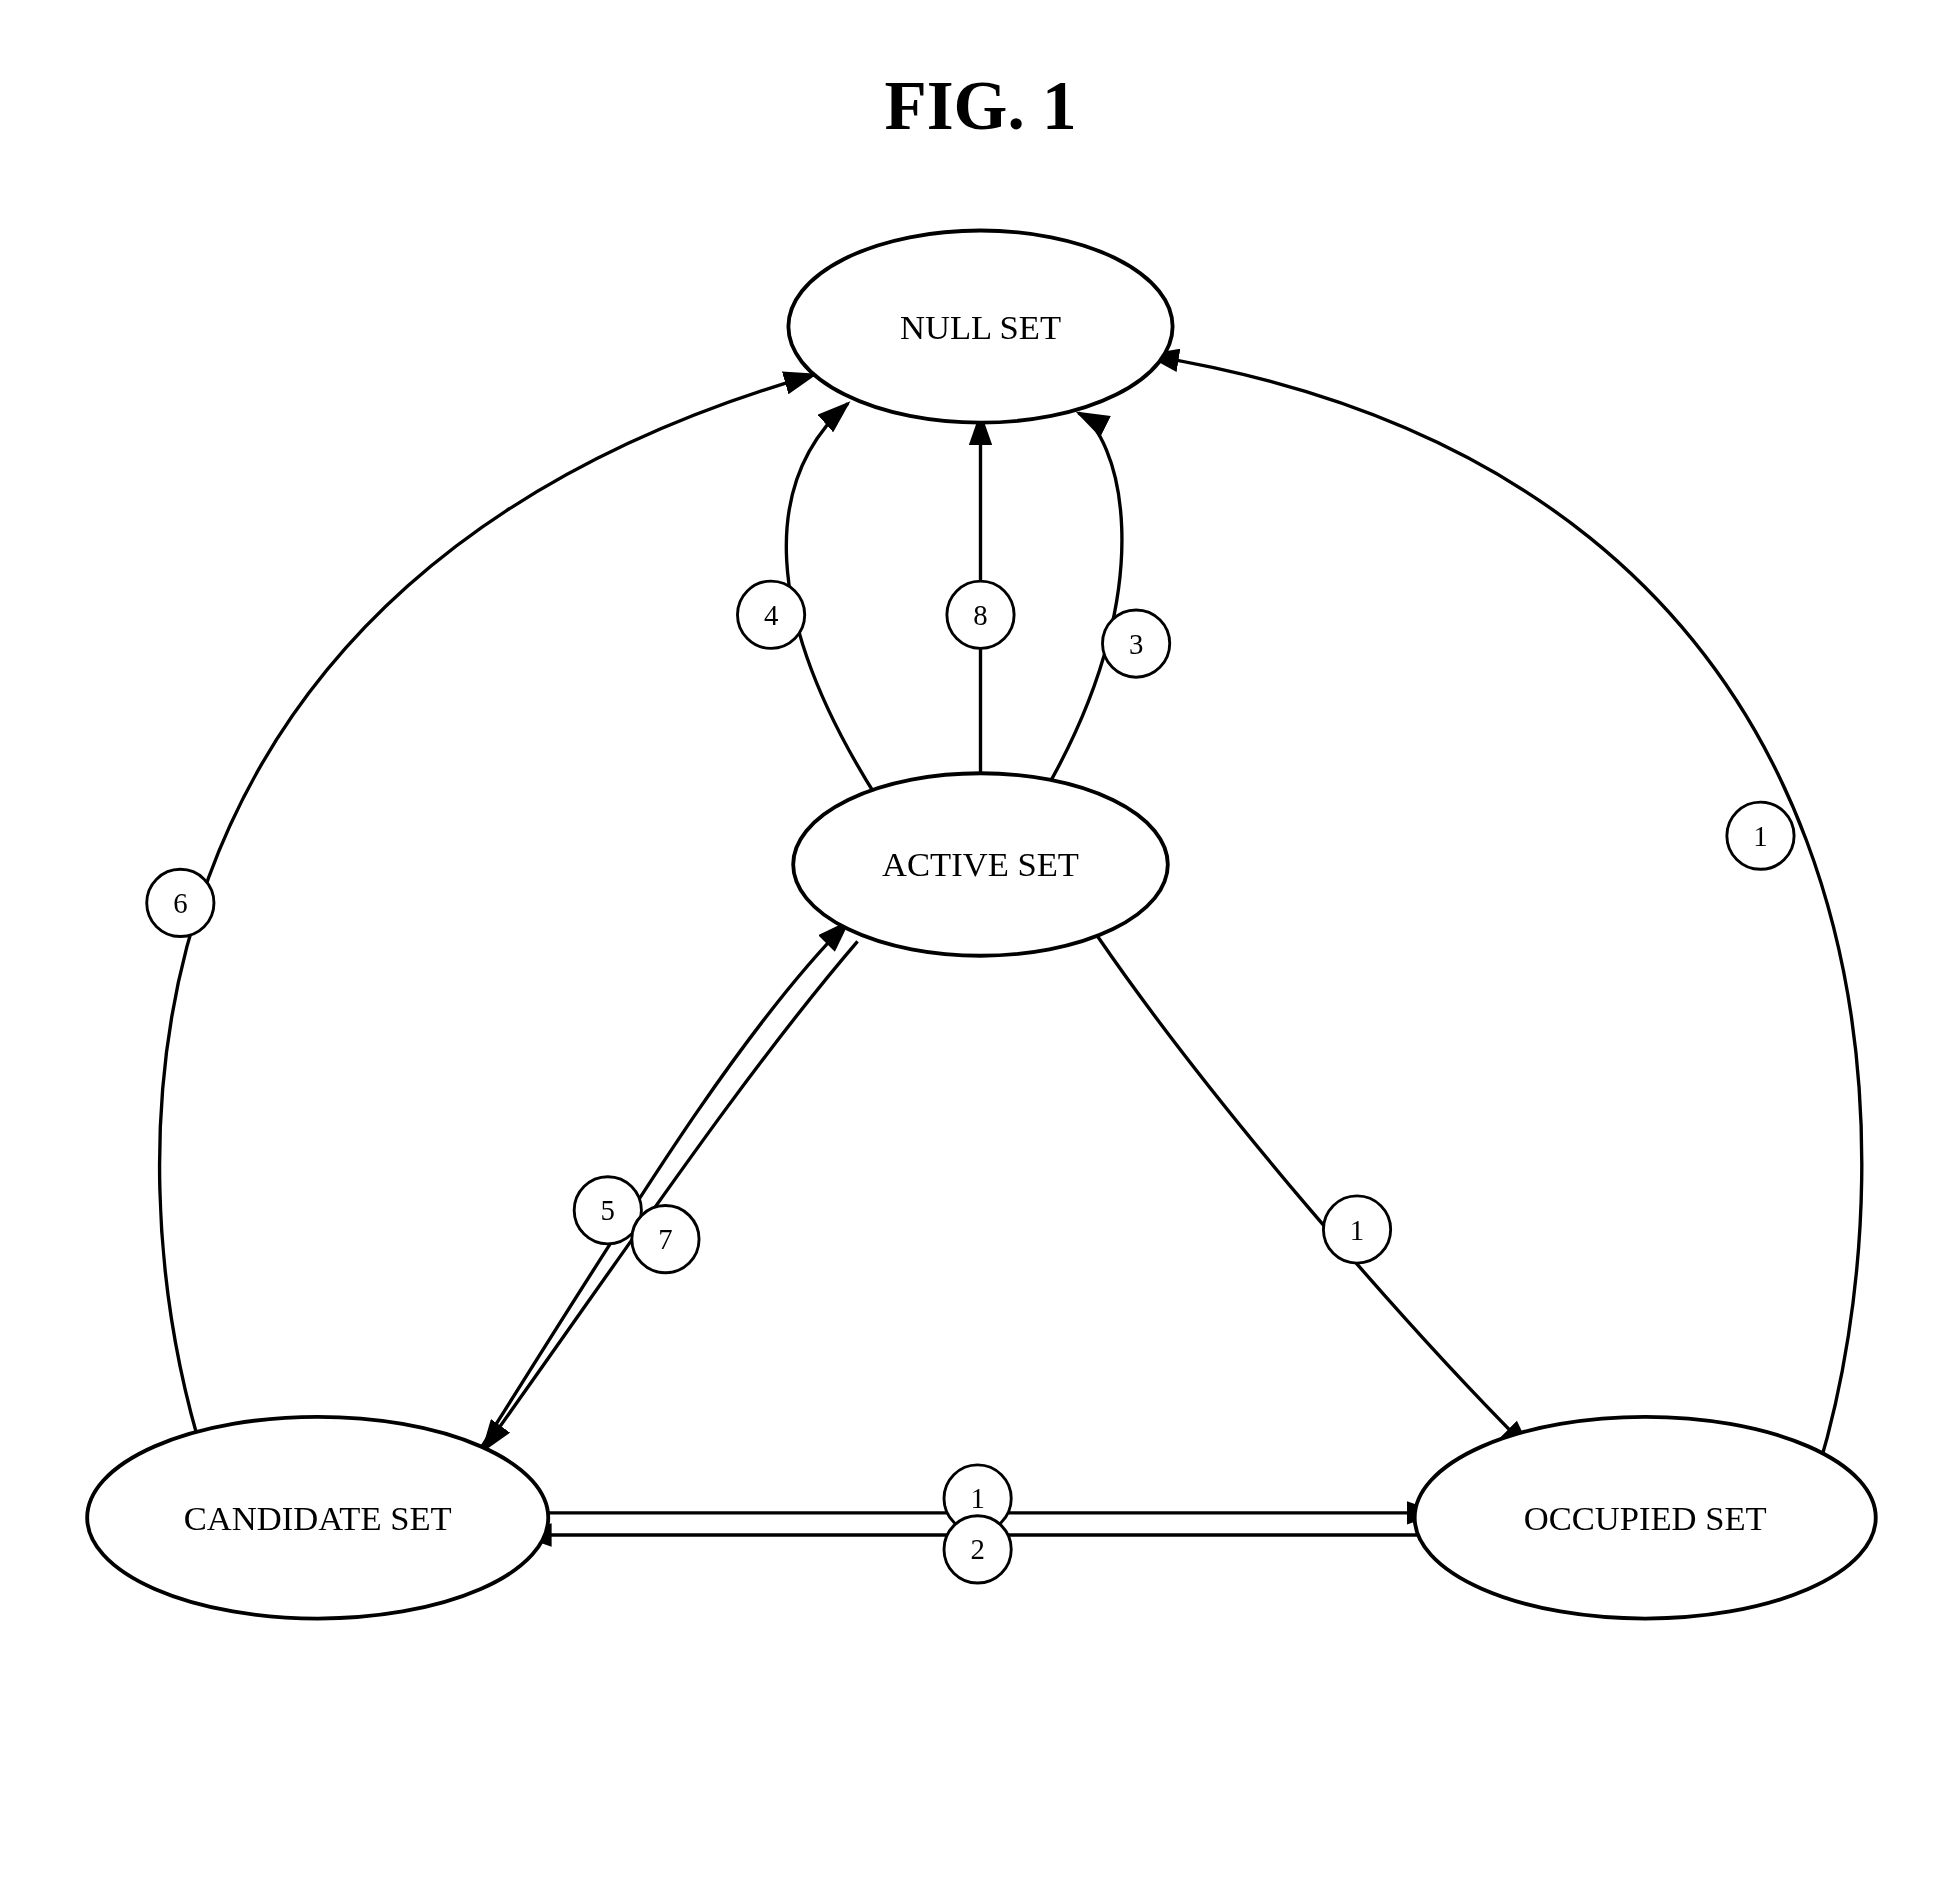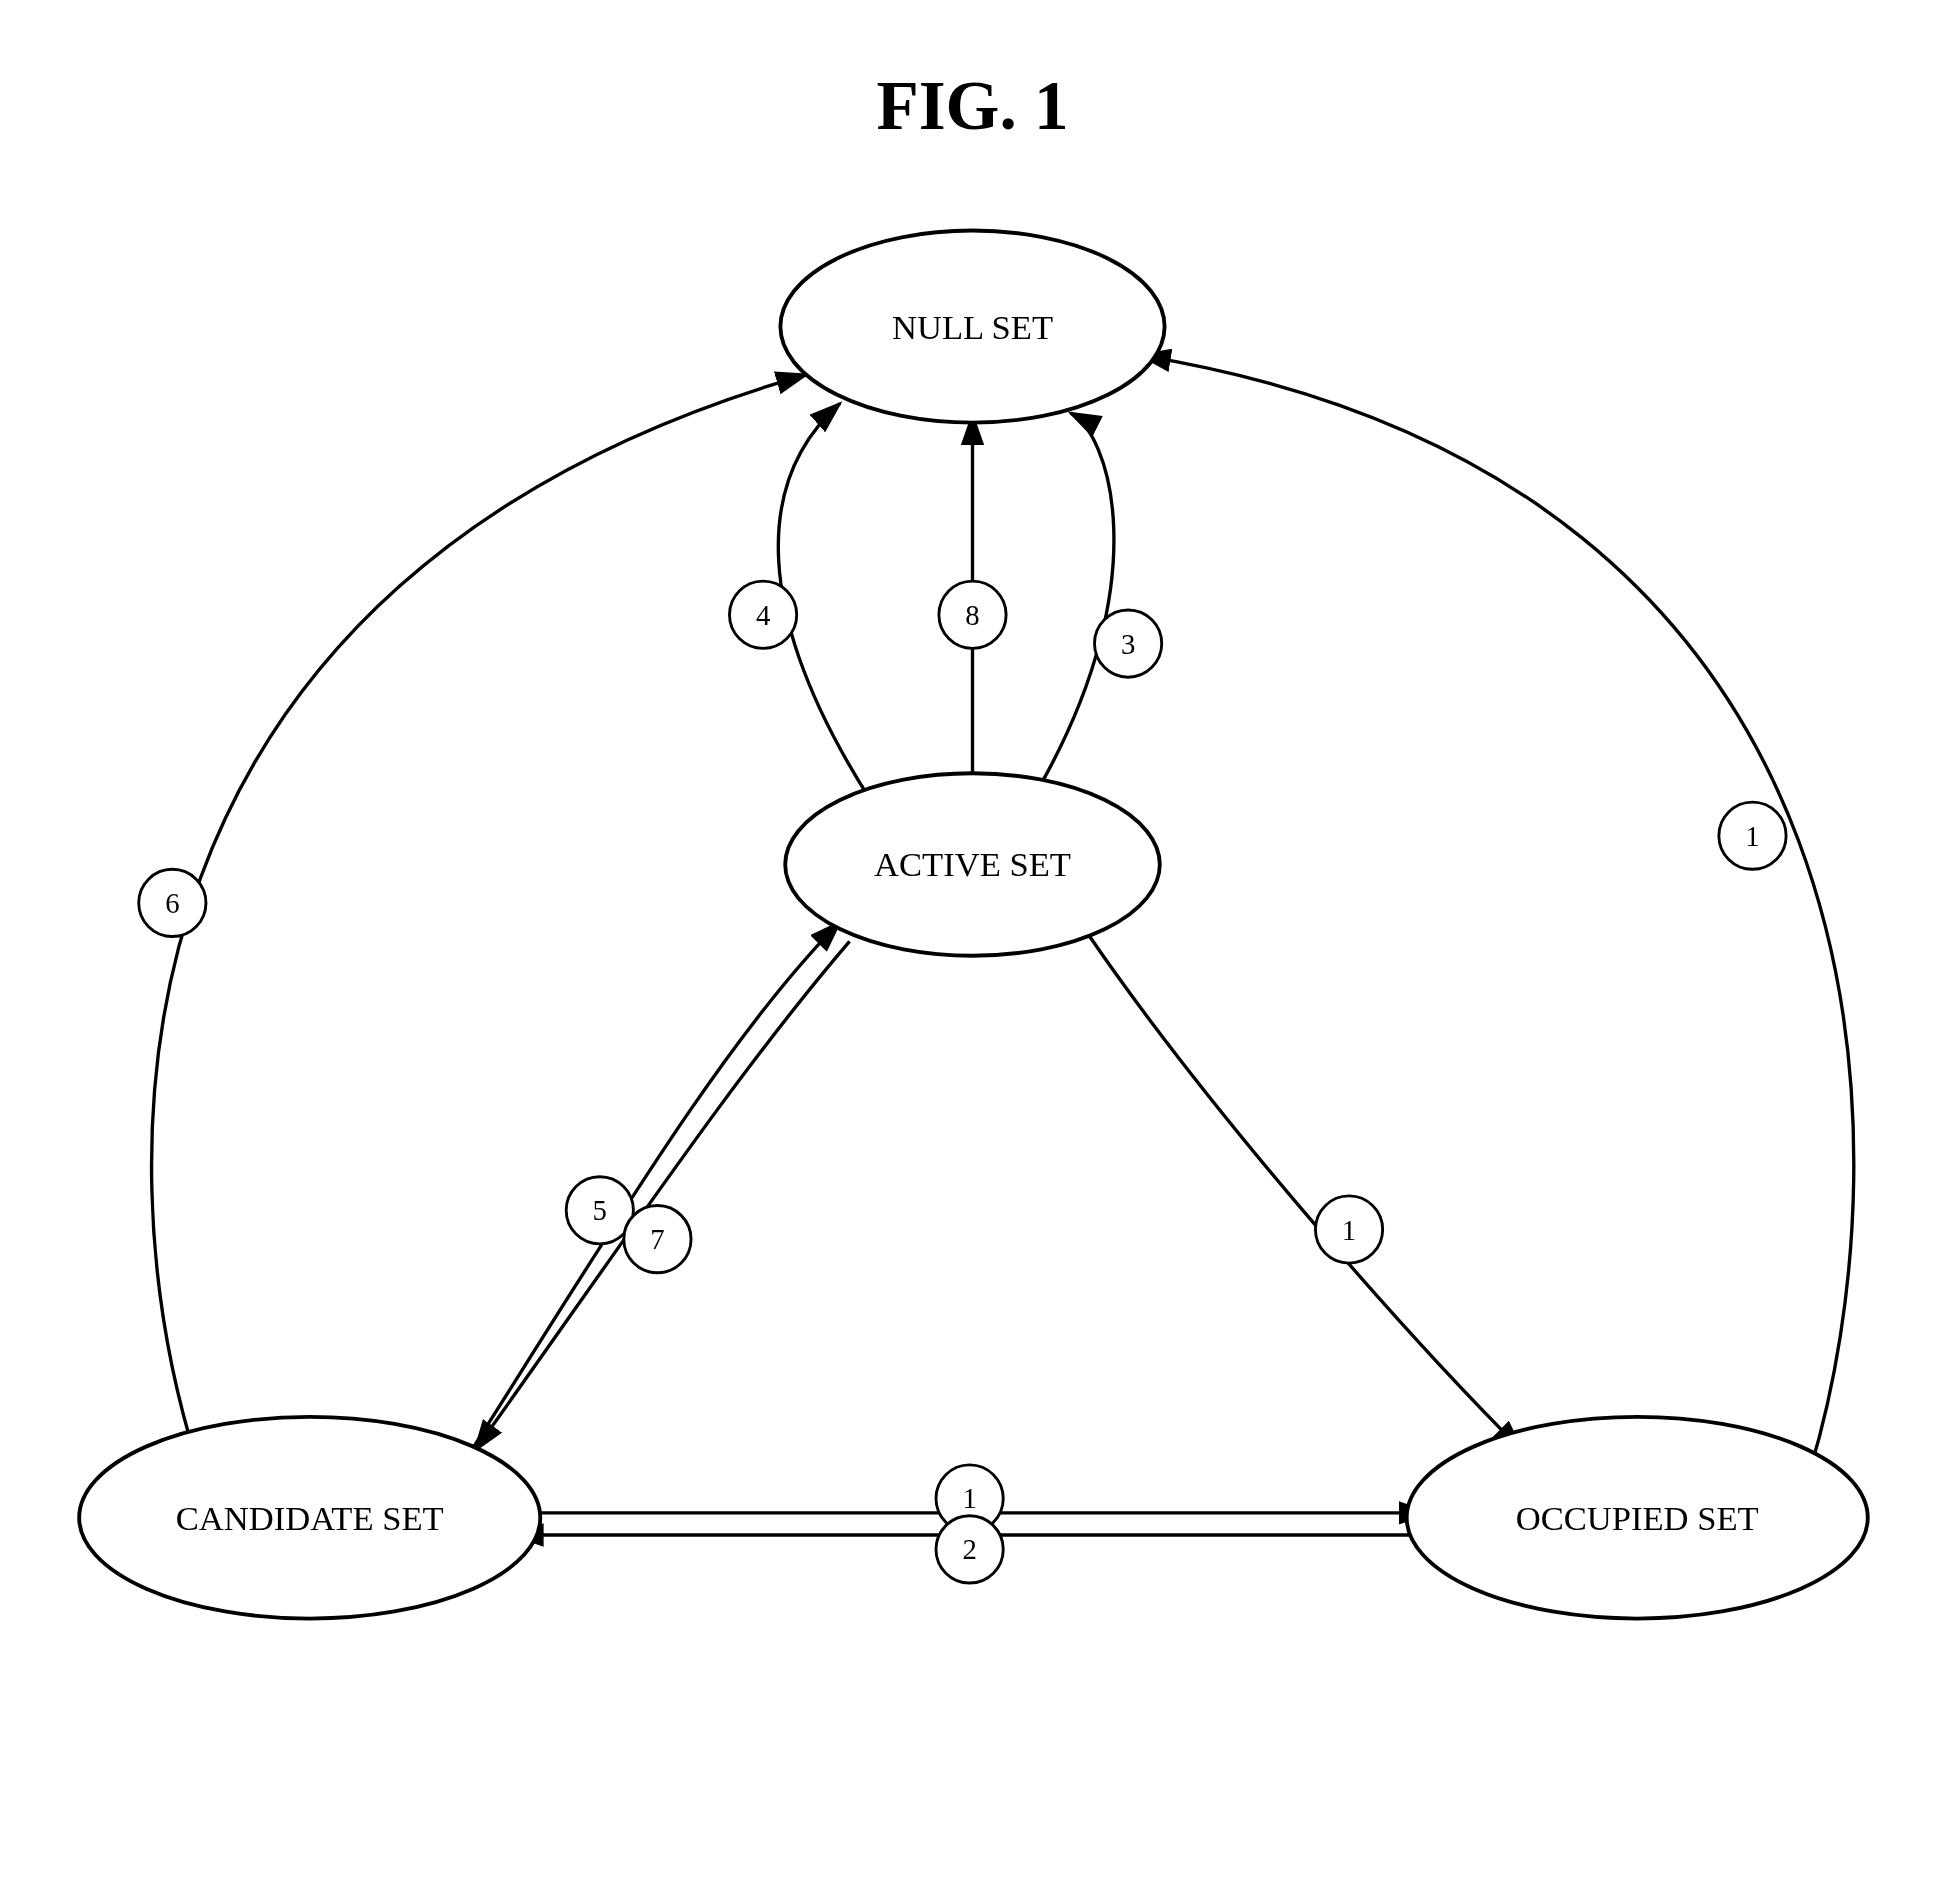--- a/index.html
+++ b/index.html
@@ -7,21 +7,21 @@
       background: #ffffff;
       width: 1937px;
       height: 1900px;
       position: relative;
       font-family: 'Times New Roman', Times, serif;
       overflow: hidden;
     }
     .diagram-container {
       position: absolute;
       top: 0;
-      left: 4px;
+      left: 12px;
       width: 1821px;
       height: 1900px;
     }
     svg {
       position: absolute;
       top: 0;
       left: 0;
       width: 1937px;
       height: 1900px;
     }

